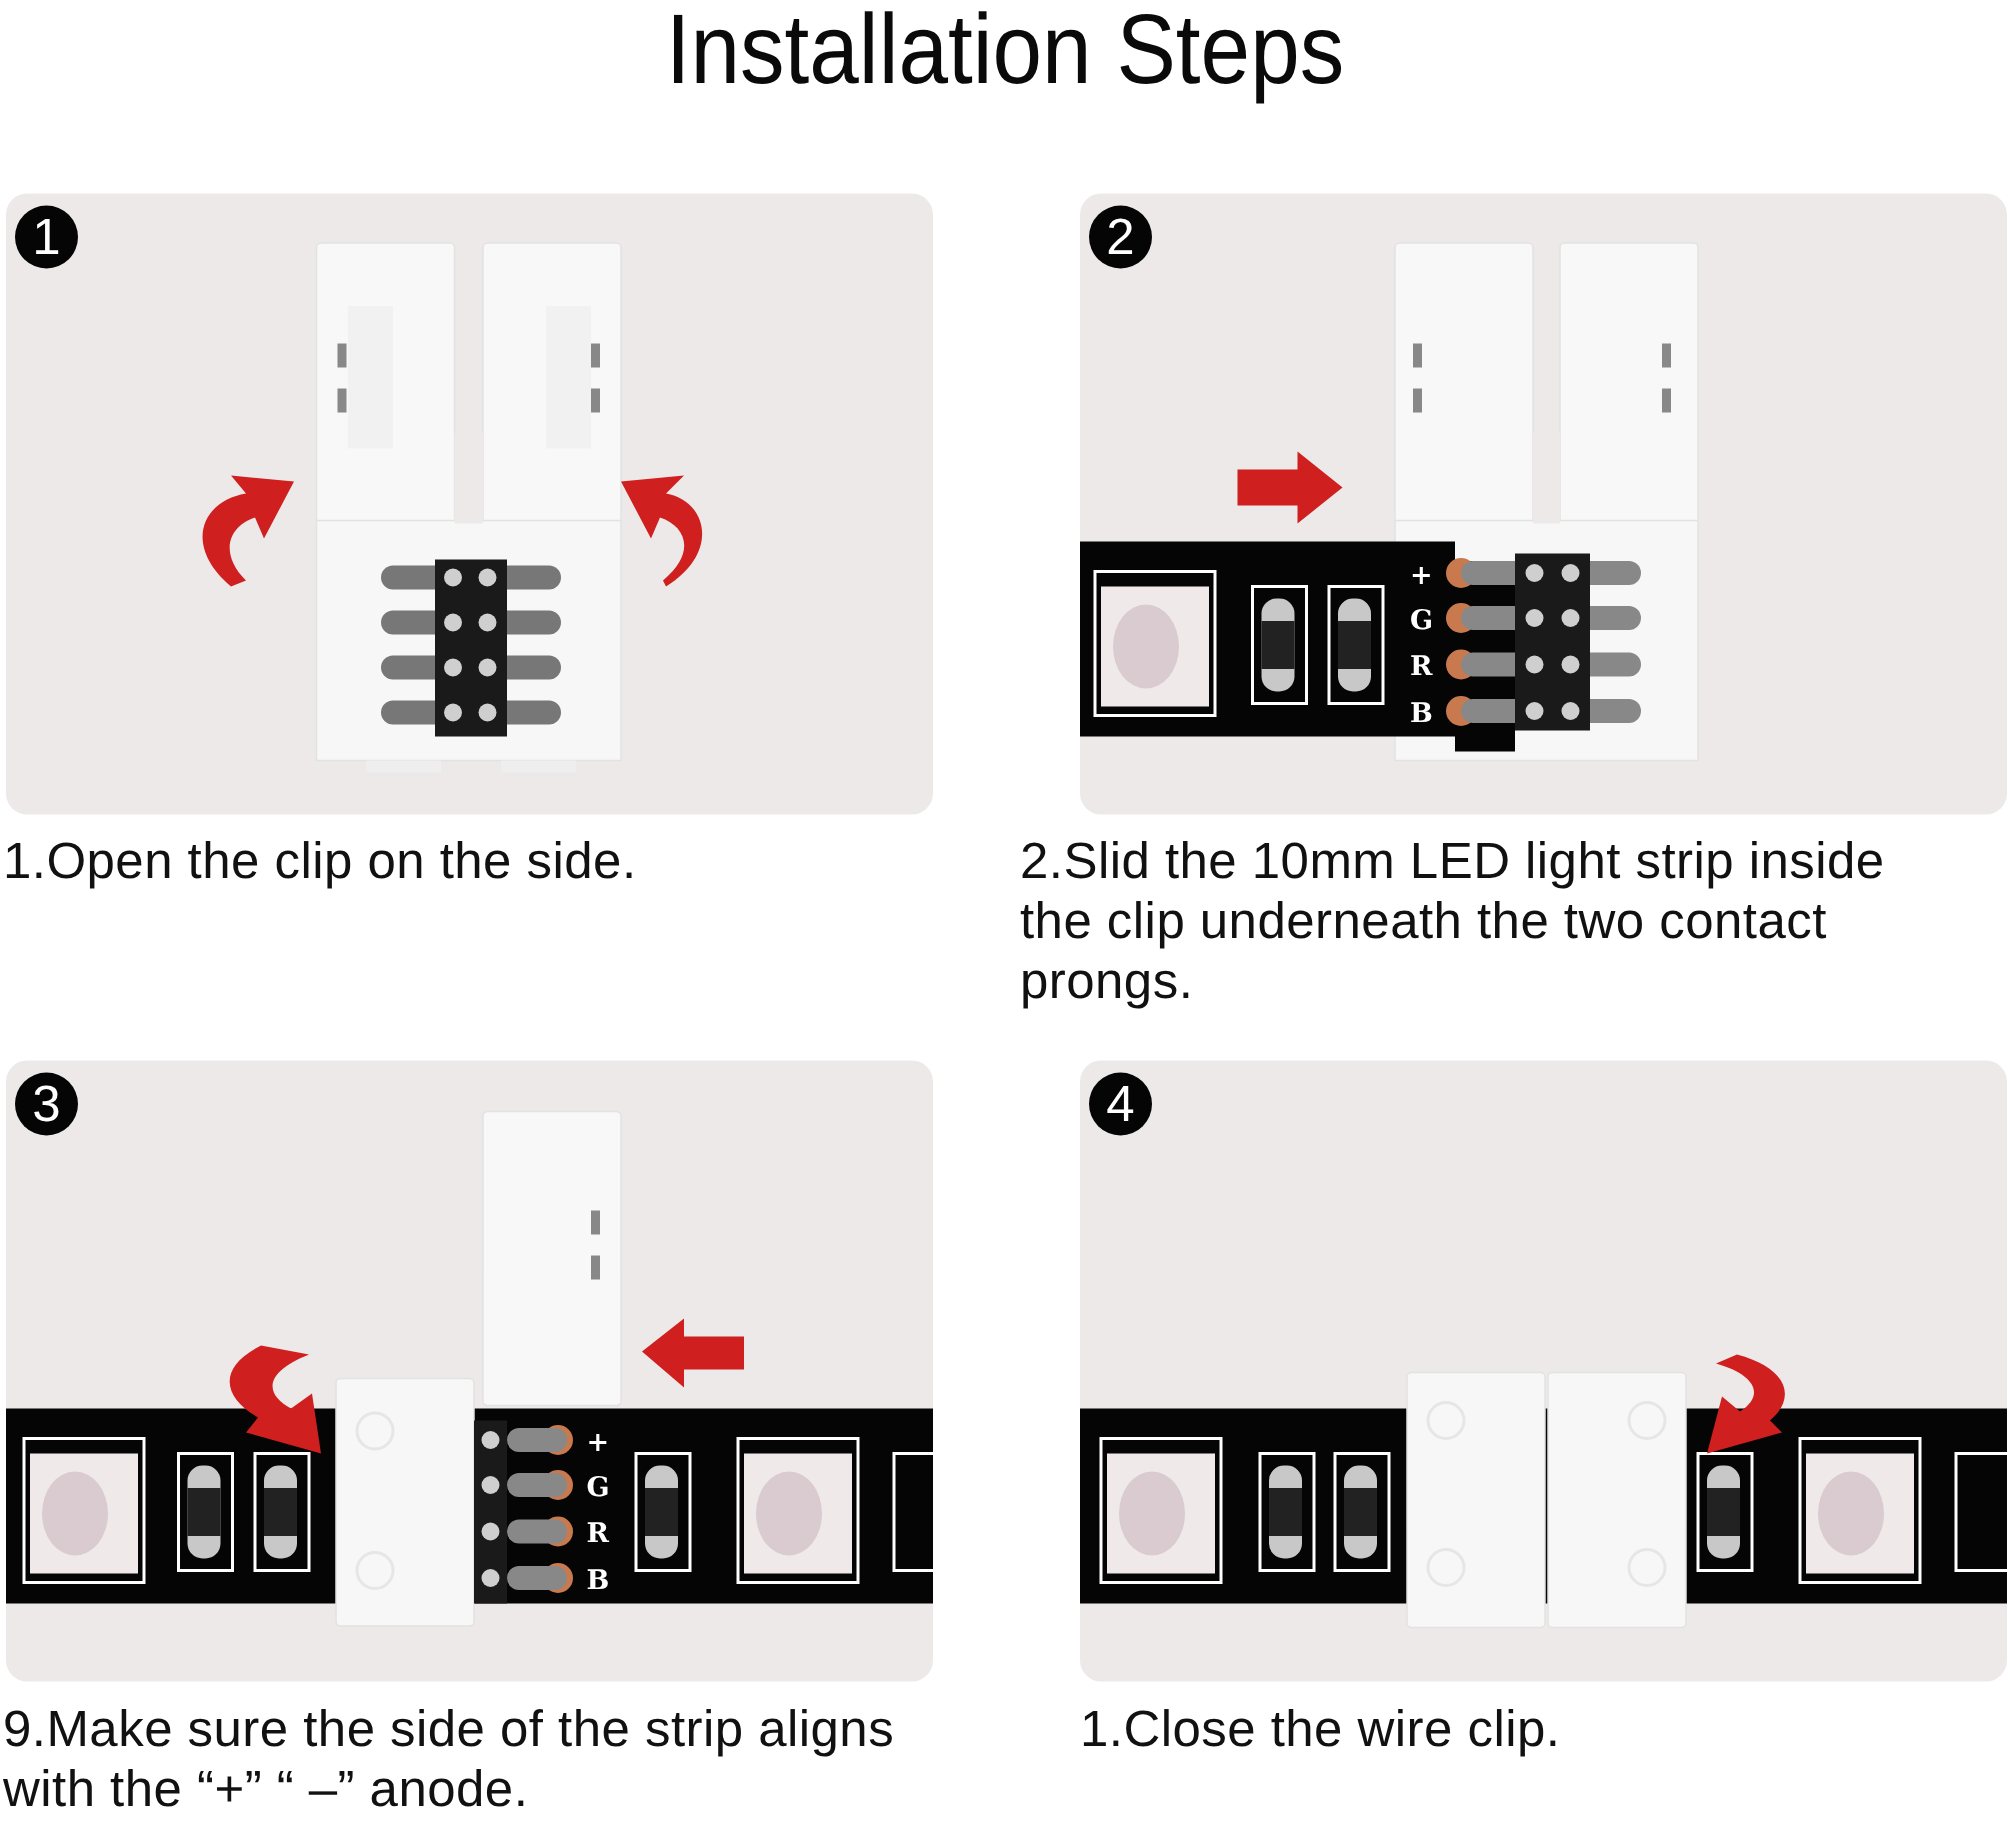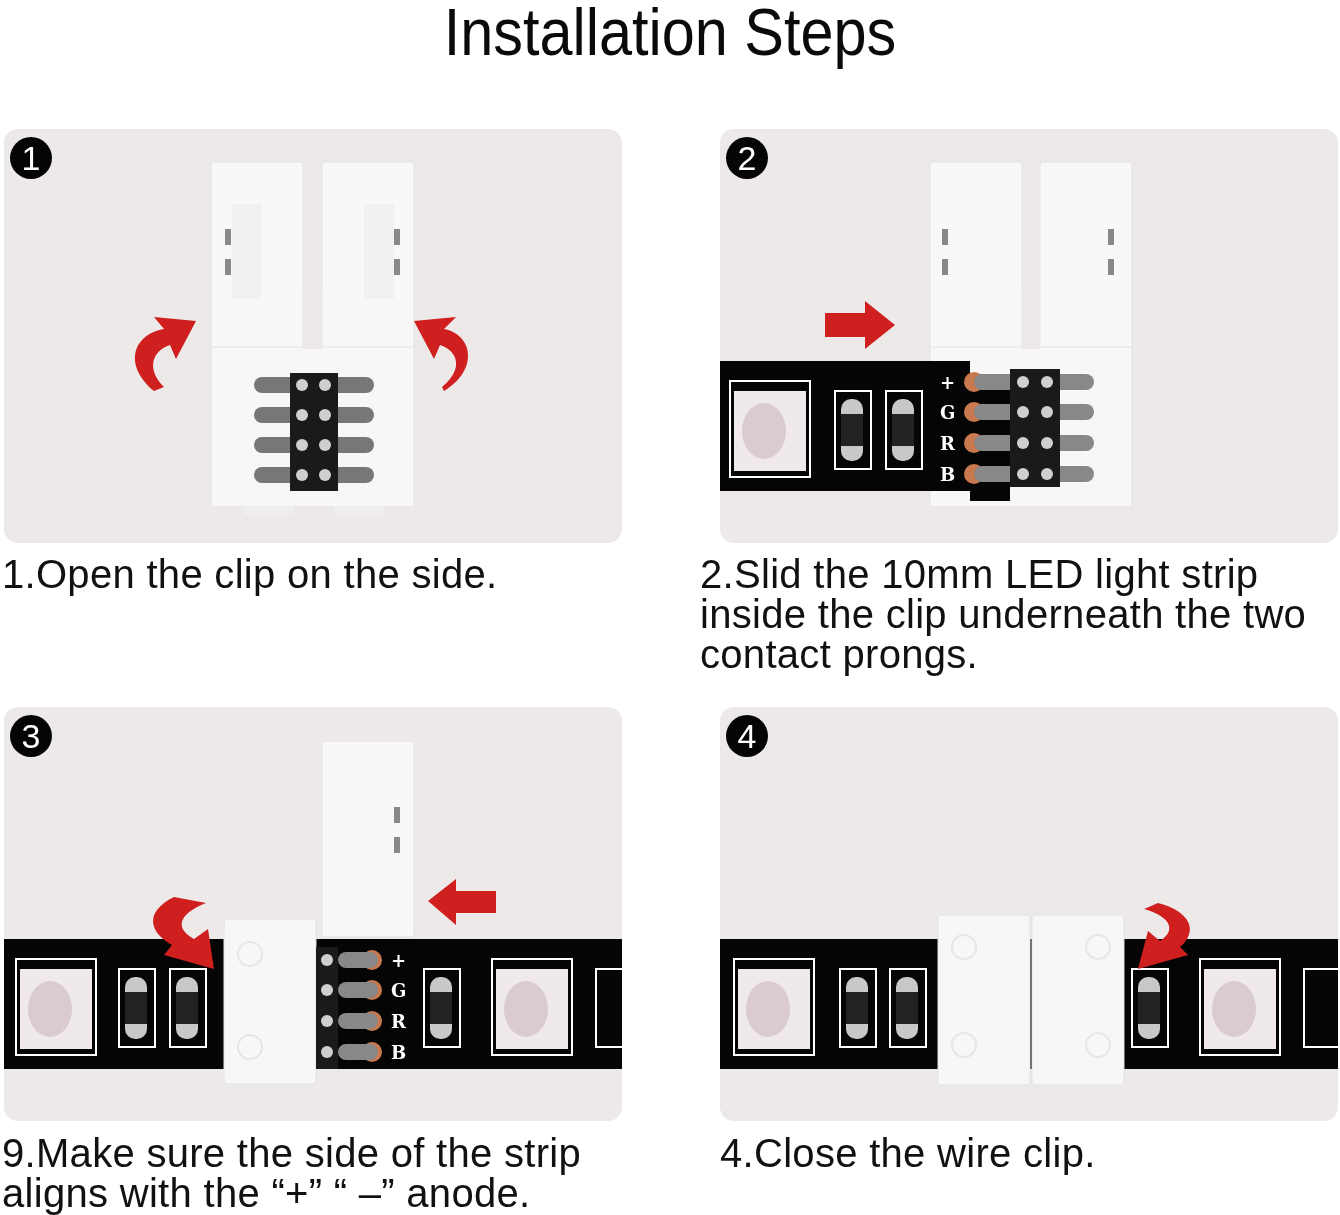--- a/index.html
+++ b/index.html
@@ -4,23 +4,23 @@
 <style>
   * { box-sizing: border-box; margin: 0; padding: 0; }
   body { width: 1340px; height: 1215px; background: #ffffff; font-family: "Liberation Sans", sans-serif; color: #111; position: relative; overflow: hidden; }
   .title { position: absolute; top: -6px; left: 0; width: 1340px; text-align: center; font-size: 66px; font-weight: 400; letter-spacing: 0px; color: #0a0a0a; transform: scaleX(0.9); }
   .panel { position: absolute; width: 618px; height: 414px; background: #ede9e9; border-radius: 14px; overflow: hidden; }
   .p1 { left: 4px; top: 129px; }
   .p2 { left: 720px; top: 129px; }
   .p3 { left: 4px; top: 707px; }
   .p4 { left: 720px; top: 707px; }
   .badge { position: absolute; left: 6px; top: 8px; width: 42px; height: 42px; border-radius: 50%; background: #050505; color: #fff; font-size: 34px; line-height: 42px; text-align: center; font-weight: 400; }
-  .caption { position: absolute; font-size: 40px; line-height: 40px; color: #111; letter-spacing: 0.3px; }
+  .caption { position: absolute; font-size: 34px; line-height: 40px; color: #111; letter-spacing: 0.3px; }
   .c1 { left: 2px; top: 554px; width: 640px; }
-  .c2 { left: 700px; top: 554px; width: 620px; }
+  .c2 { left: 680px; top: 554px; width: 620px; }
   .c3 { left: 2px; top: 1133px; width: 640px; }
   .c4 { left: 720px; top: 1133px; width: 620px; }
   svg { position: absolute; left: 0; top: 0; }
 </style>
 </head>
 <body>
 
 <div class="title">Installation Steps</div>
 
 <div class="panel p1">
@@ -205,13 +205,13 @@
     <circle cx="378" cy="240" r="12" fill="none" stroke="#e6e6e6" stroke-width="2"></circle>
     <circle cx="378" cy="338" r="12" fill="none" stroke="#e6e6e6" stroke-width="2"></circle>
     <path d="M438 196 C472 205 478 225 460 240 L468 248 L418 262 L428 224 L440 234 C456 224 452 210 424 202 Z" fill="#d01f1f"></path>
   </svg>
   <div class="badge">4</div>
 </div>
 
 <div class="caption c1">1.Open the clip on the side.</div>
 <div class="caption c2">2.Slid the 10mm LED light strip inside the clip underneath the two contact prongs.</div>
 <div class="caption c3">9.Make sure the side of the strip aligns with the “+” “ –” anode.</div>
-<div class="caption c4">4.Close the wire clip.</div>
+<div class="caption c4">1.Close the wire clip.</div>
 
 </body></html>

